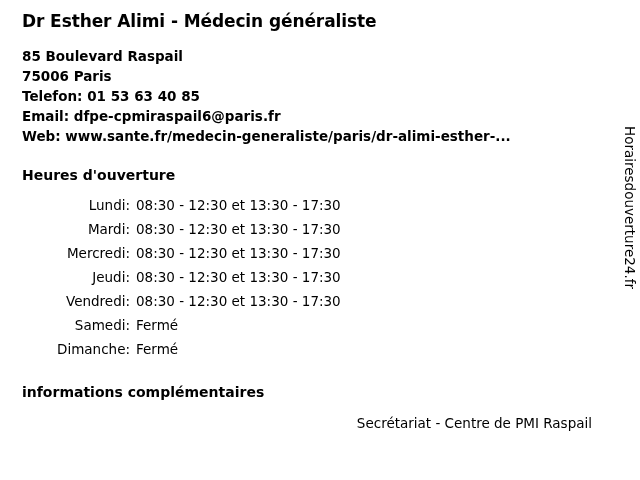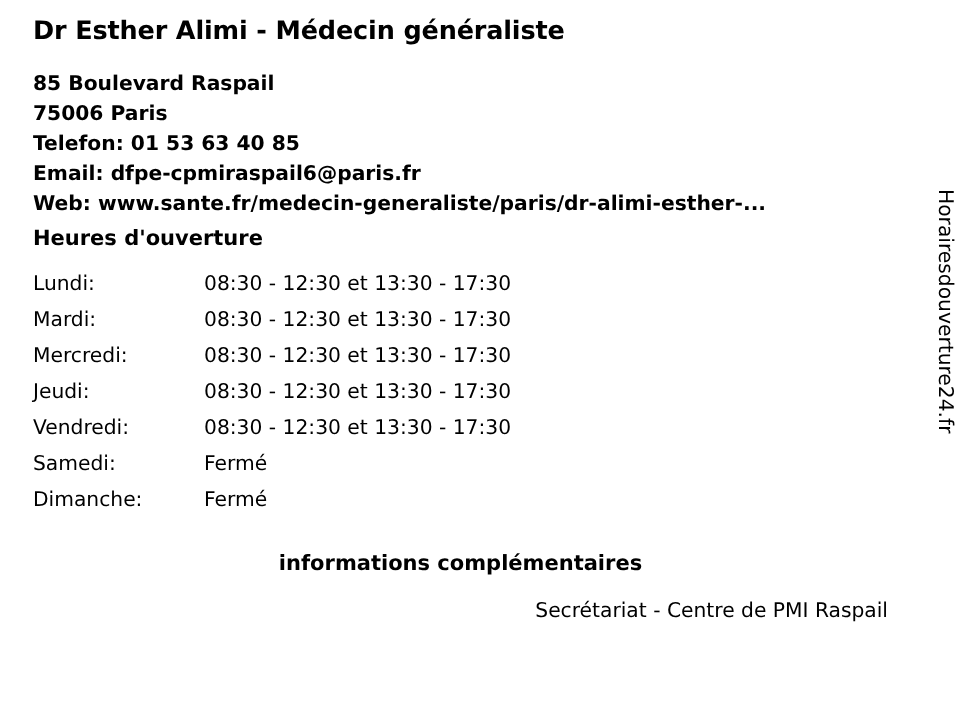--- a/index.html
+++ b/index.html
@@ -38,41 +38,41 @@
   .addr-line {
     font-size: 13.5px;
     line-height: 20px;
     margin: 0;
     white-space: nowrap;
     font-weight: bold;
   }
   .section-title {
     font-size: 14px;
     font-weight: bold;
-    margin: 5px 0 13px 0;
+    margin: 21px 0 13px 0;
   }
   .hours-table {
     border-collapse: collapse;
     font-size: 13.5px;
   }
   .hours-table td {
     padding: 0 0 6px 0;
     line-height: 18px;
     vertical-align: top;
     white-space: nowrap;
   }
   .hours-table td.day {
     width: 108px;
     padding-right: 6px;
+    text-align: right;
   }
   .section-title2 {
     font-size: 14px;
     font-weight: bold;
     margin: 20px 0 14px 0;
-    text-align: center;
   }
   .extra-text {
     font-size: 13.5px;
     line-height: 19px;
     margin: 0;
     text-align: right;
   }
   .sidebar-brand {
     position: absolute;
     right: 2px;

